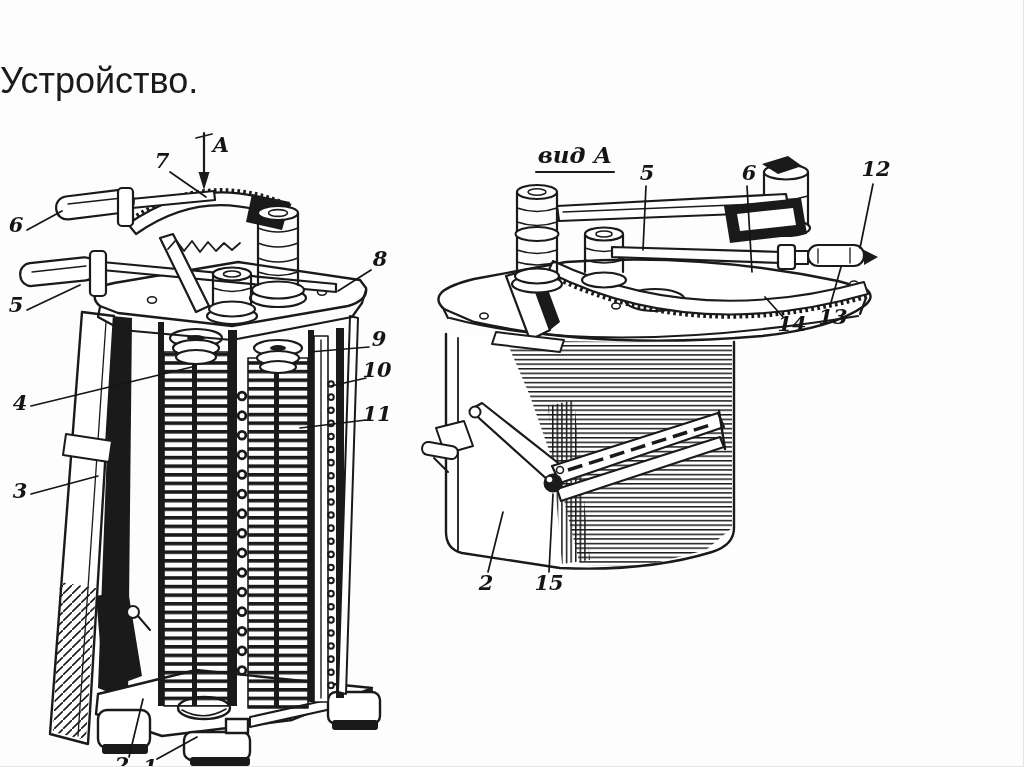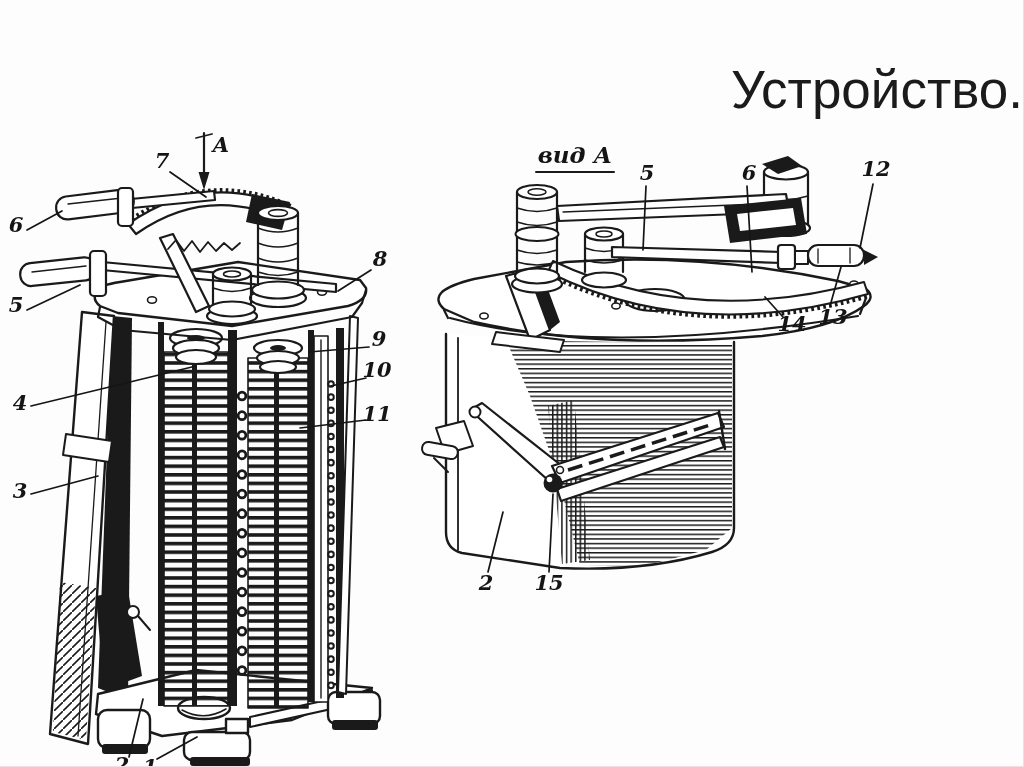--- a/index.html
+++ b/index.html
@@ -2,22 +2,22 @@
 <html><head>
 <meta charset="utf-8">
 <style>
   html,body{margin:0;padding:0;background:#e9eaeb;}
   .slide{
     position:relative;width:1024px;height:767px;overflow:hidden;
     background:#fdfdfd;font-family:"Liberation Sans",sans-serif;
     border-right:1px solid #e2e4e5;border-bottom:1px solid #e2e4e5;box-sizing:border-box;
   }
   .title{
-    position:absolute;top:62px;left:0;width:100%;margin:0;text-align:right;
-    font-family:"Liberation Sans",sans-serif;font-weight:400;font-size:53px;
+    position:absolute;top:62px;left:0;width:100%;margin:0;text-align:left;
+    font-family:"Liberation Sans",sans-serif;font-weight:400;font-size:36px;
     line-height:1.05;color:#1b1b1b;letter-spacing:0;
   }
   .fig{position:absolute;left:0;top:0;}
   .callout{font:italic 700 21px "DejaVu Serif",serif;fill:#151515;text-anchor:middle;}
   .viewlab{font:italic 700 23px "DejaVu Serif",serif;fill:#151515;text-anchor:middle;}
   .leader{stroke:#151515;stroke-width:1.7;fill:none;}
 </style>
 </head>
 <body>
 

